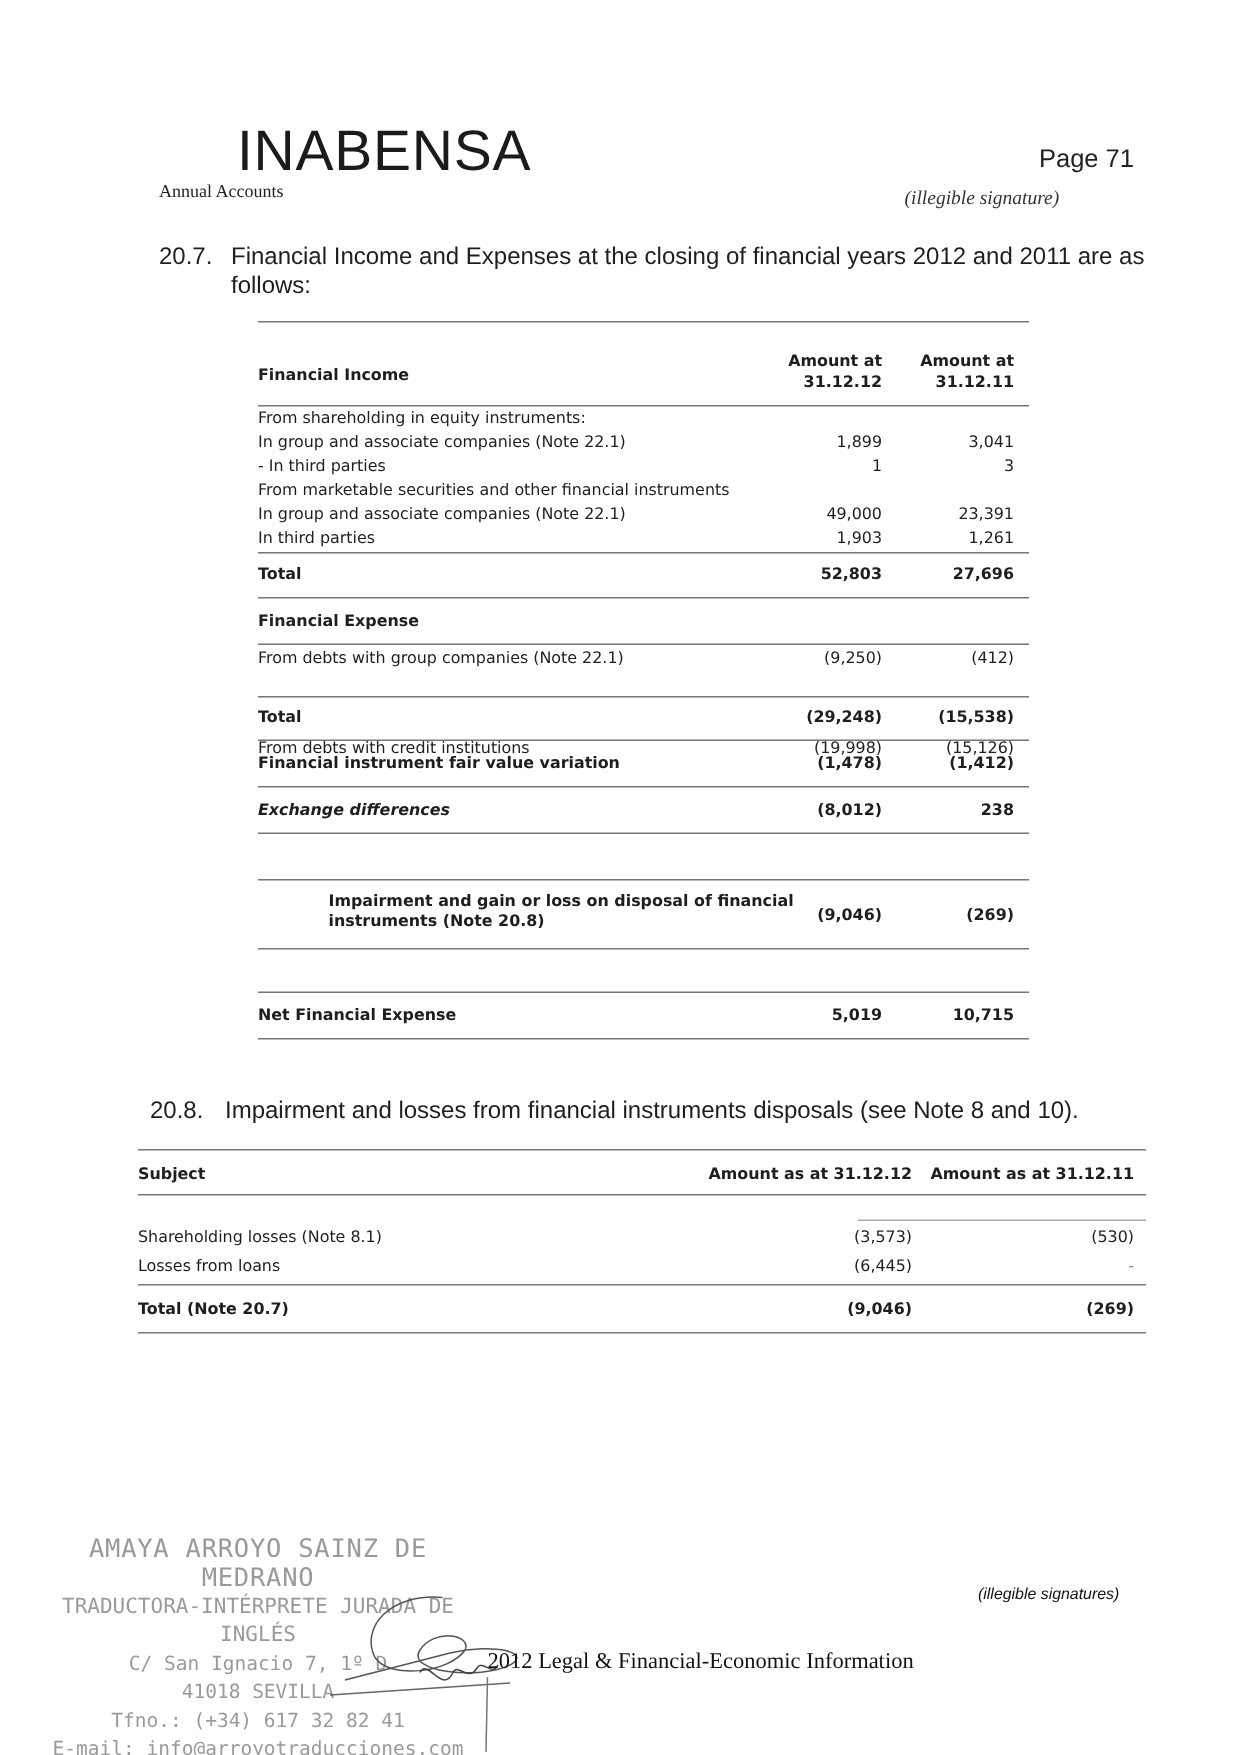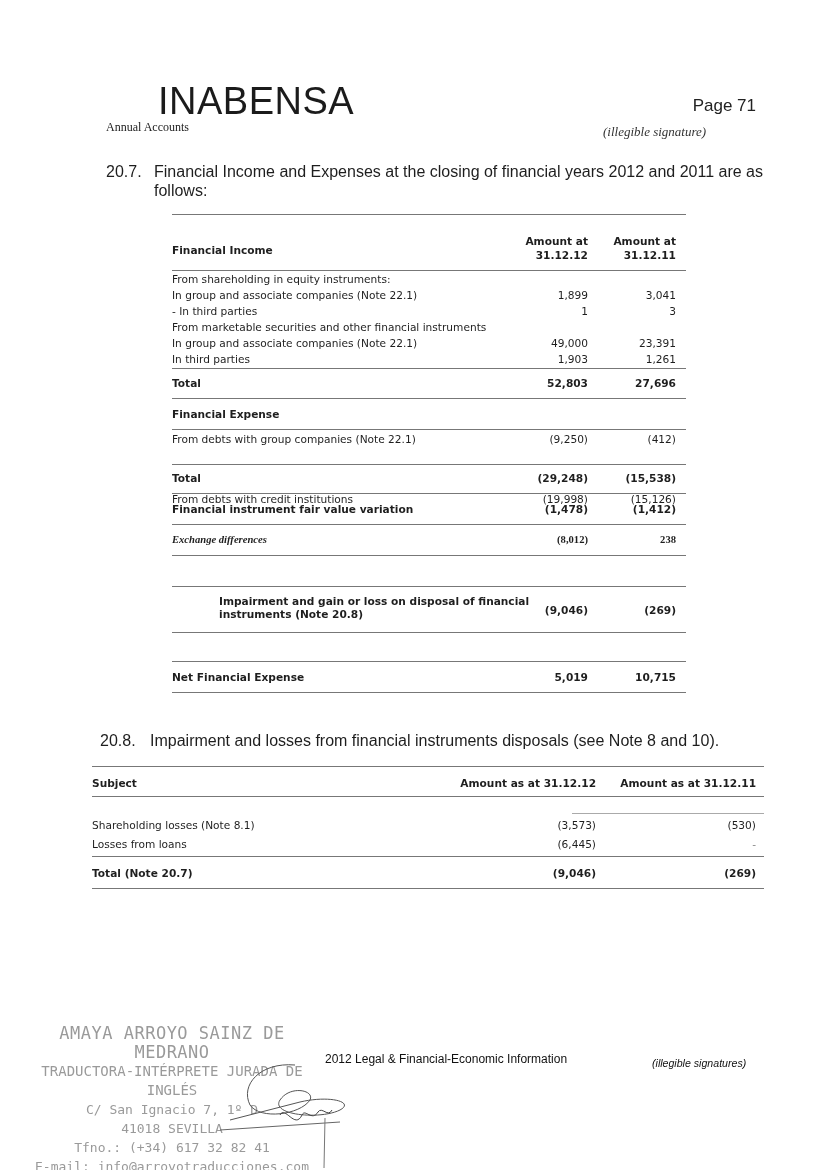--- a/index.html
+++ b/index.html
@@ -15,34 +15,34 @@
   .section-heading .num { display: inline-block; width: 48px; }
 
   
   #t1 { left: 172px; top: 214px; width: 514px; font-family: "DejaVu Sans", sans-serif; font-size: 10.6px; color: #1e1e1e; }
   .rule { position: absolute; left: 0; right: 0; height: 0; border-top: 1px solid #777; }
   .row { position: absolute; left: 0; right: 0; height: 16px; line-height: 16px; }
   .row .lbl { position: absolute; left: 0; }
   .row .v1 { position: absolute; right: 98px; text-align: right; }
   .row .v2 { position: absolute; right: 10px; text-align: center; }
   .bold { font-weight: bold; }
-  .ital { font-style: italic; font-family: Liberation Serif, serif; }
+  .ital { font-style: italic; }
 
   
   #t2 { left: 92px; top: 766px; width: 672px; font-family: "DejaVu Sans", sans-serif; font-size: 10.6px; color: #1e1e1e; }
-  #t2 .row .v1 { right: 168px; text-align: right; }
+  #t2 .row .v1 { right: 156px; text-align: right; }
   #t2 .row .v2 { right: 8px; }
 
   
   #stamp { left: 22px; top: 1024px; width: 300px; font-family: "DejaVu Sans Mono", monospace; color: #9a9a9a; text-align: center; }
   #stamp div { line-height: 19px; }
   #stamp .l1 { font-size: 17px; letter-spacing: 0.5px; }
   #stamp .l2 { font-size: 14px; }
   #stamp .l3, #stamp .l4, #stamp .l5, #stamp .l6 { font-size: 13px; }
-  #footer-center { left: 325px; top: 1052px; font-size: 12px; font-family: Liberation Sans, sans-serif; color: #111; }
+  #footer-center { left: 325px; top: 1100px; font-size: 15px; font-family: Liberation Serif, serif; color: #111; }
   #footer-right { left: 652px; top: 1057px; font-size: 10.6px; font-style: italic; font-family: "Liberation Sans", sans-serif; color: #111; }
   #signature { left: 220px; top: 1060px; }
 </style>
 </head>
 <body>
 
 <div class="abs" id="logo">INABENSA</div>
 <div class="abs" id="page-num">Page 71</div>
 <div class="abs" id="annual">Annual Accounts</div>
 <div class="abs" id="illegible-top">(illegible signature)</div>

